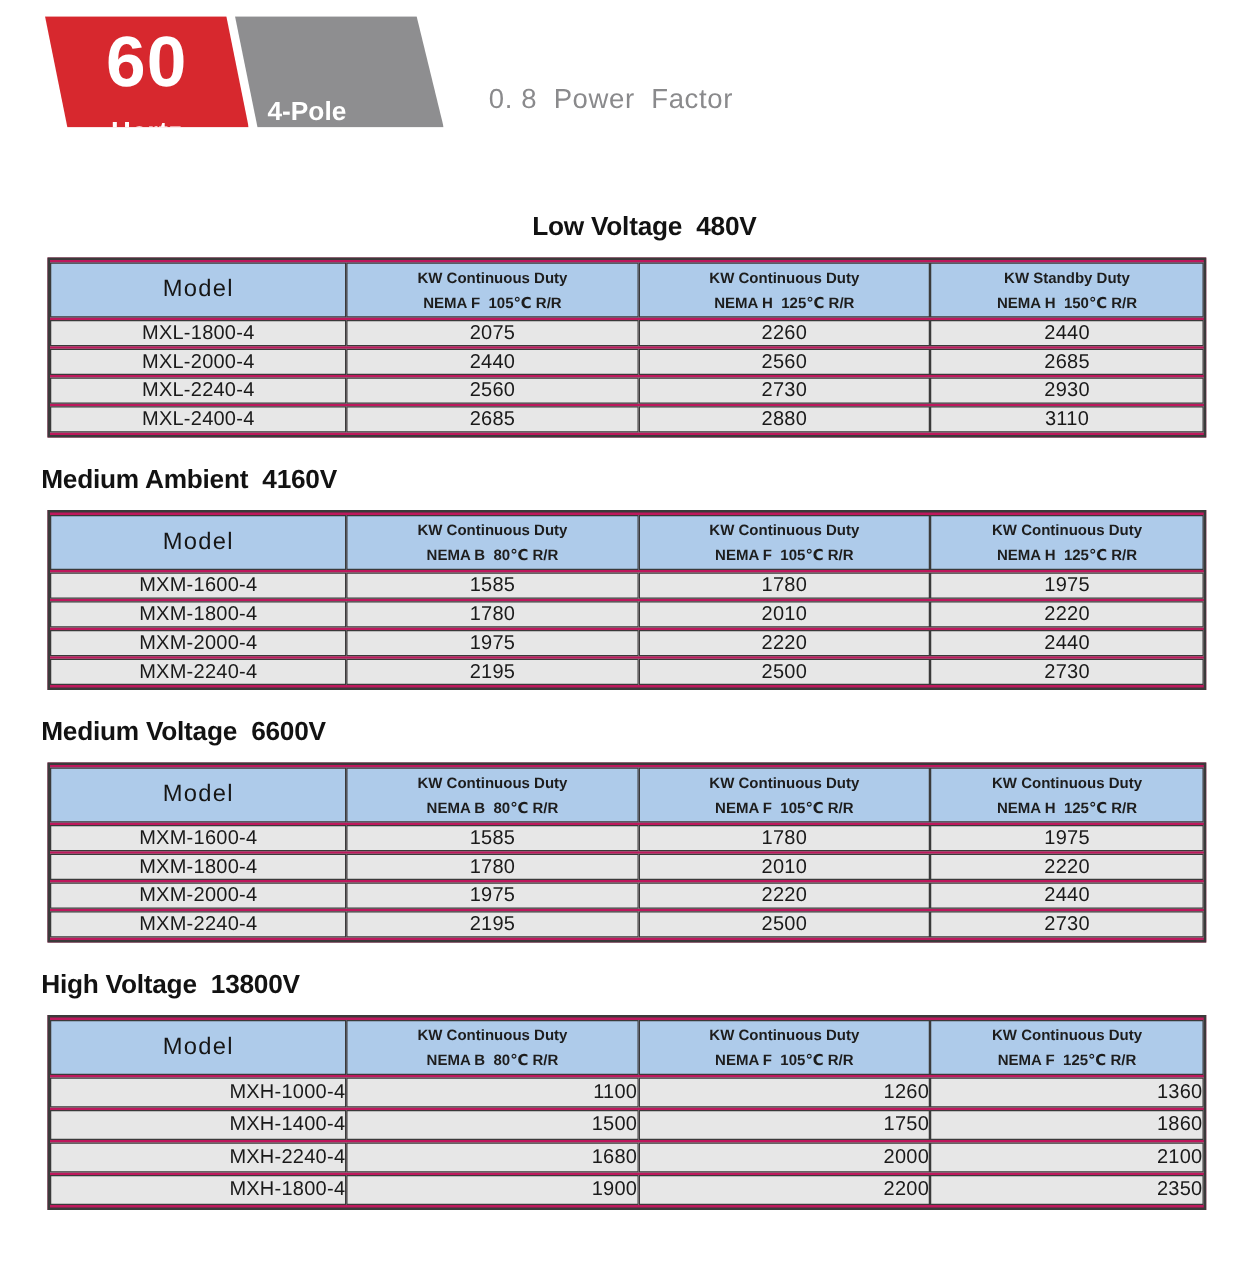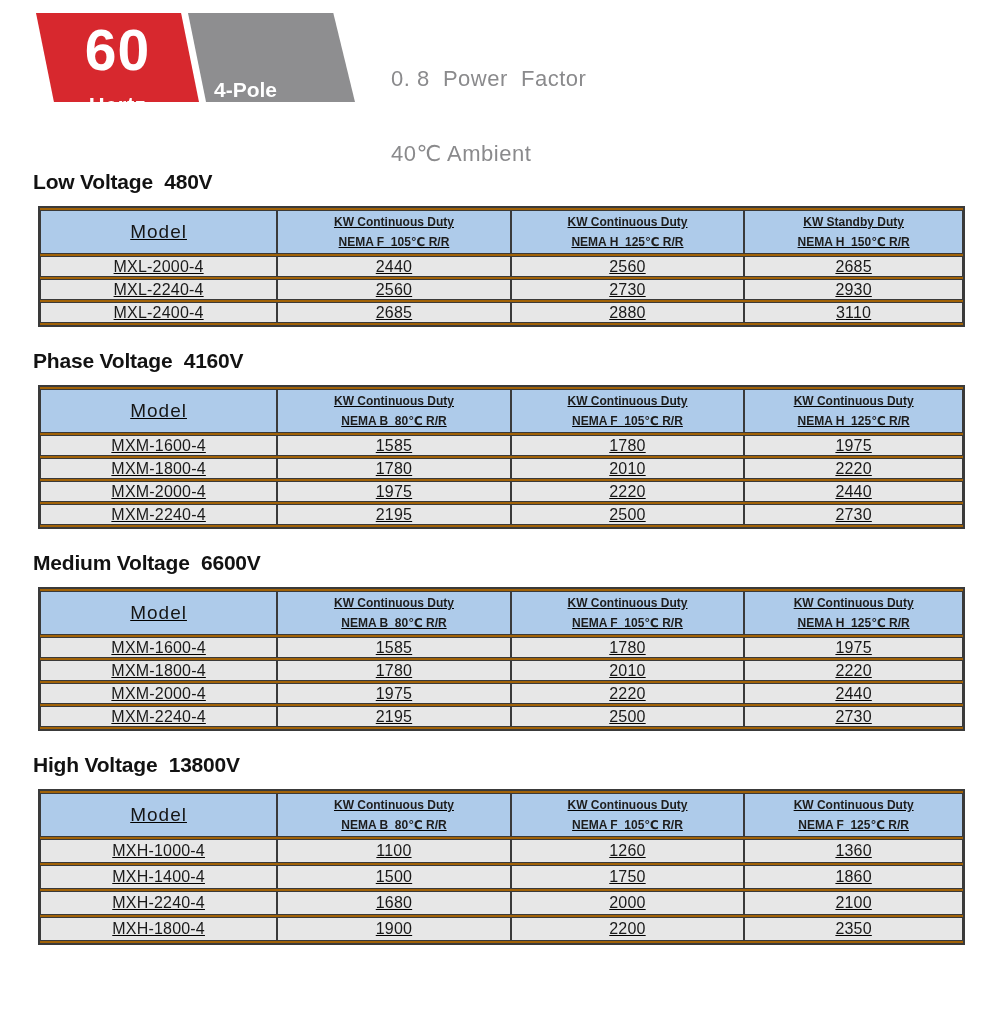--- a/index.html
+++ b/index.html
@@ -43,28 +43,27 @@
     font-size: 22px; line-height: 25px; letter-spacing: 0.5px;
     white-space: pre;
   }
 
   
   .section-title {
     margin: 0 0 12px 33px;
     font-size: 21px; font-weight: bold; color: #121212;
     letter-spacing: -0.2px; white-space: pre; line-height: 24px;
   }
-  .first-title { margin-top: 55px; }
+  .first-title { margin-top: 55px; text-align: center; }
   .next-title { margin-top: 22px; }
 
   .tbl-wrap {
     margin-left: 38px; margin-right: 33px;
     border: 2px solid var(--border_dark, #3a3a3a);
-    background: #a16207;
-    text-decoration: underline;
+    background: #be185d;
   }
   table.spec-table {
     width: 100%; table-layout: fixed;
     border-collapse: separate; border-spacing: 0 2px;
   }
   .col-model  { width: 25.7%; }
   .col-duty   { width: 25.3%; }
   .col-duty3  { width: 25.3%; }
   .col-duty4  { width: 23.7%; }
 
@@ -77,39 +76,38 @@
   .hline { font-size: 12px; line-height: 20px; text-align: center; white-space: pre; }
   .model-head { font-size: 19px; font-weight: normal; letter-spacing: 1px; color:#161616; }
 
   td {
     background: var(--row_gray, #e7e7e7);
     border: 1px solid var(--border_dark, #3a3a3a);
     height: 17px; line-height: 17px; padding: 1px 0;
     text-align: center; vertical-align: middle;
     font-size: 16px; color: #1a1a1a; letter-spacing: 0.2px;
   }
-  .t4 td { height: 20px; line-height: 20px; }
+  .t4 td { height: 20px; line-height: 20px; text-align: right; }
 </style>
 </head>
 <body>
 
 <div class="page">
 
   <div class="badge-row">
     <div class="para para-red">
       <div class="freq-num">60</div>
       <div class="freq-unit">Hertz</div>
     </div>
     <div class="para para-gray">
       <div>4-Pole</div>
       <div class="pole-line2">Three Phase</div>
     </div>
     <div class="specs">
       <div>0. 8  Power  Factor</div>
-      <div>40℃ Ambient</div>
     </div>
   </div>
 
   <h2 class="section-title first-title">Low Voltage  480V</h2>
   <div class="tbl-wrap">
     <table class="spec-table">
       <colgroup>
           <col class="col-model">
           <col class="col-duty">
           <col class="col-duty3">
@@ -129,20 +127,26 @@
             <div class="hline">NEMA H  125℃ R/R</div>
           </th>
           <th>
             <div class="hline">KW Standby Duty</div>
             <div class="hline">NEMA H  150℃ R/R</div>
           </th>
         </tr>
       </thead>
       <tbody>
         <tr>
+          <td>MXL-1800-4</td>
+          <td>2075</td>
+          <td>2260</td>
+          <td>2440</td>
+        </tr>
+        <tr>
           <td>MXL-2000-4</td>
           <td>2440</td>
           <td>2560</td>
           <td>2685</td>
         </tr>
         <tr>
           <td>MXL-2240-4</td>
           <td>2560</td>
           <td>2730</td>
           <td>2930</td>
@@ -150,21 +154,21 @@
         <tr>
           <td>MXL-2400-4</td>
           <td>2685</td>
           <td>2880</td>
           <td>3110</td>
         </tr>
       </tbody>
     </table>
   </div>
 
-  <h2 class="section-title next-title">Phase Voltage  4160V</h2>
+  <h2 class="section-title next-title">Medium Ambient  4160V</h2>
   <div class="tbl-wrap">
     <table class="spec-table">
       <colgroup>
           <col class="col-model">
           <col class="col-duty">
           <col class="col-duty3">
           <col class="col-duty4">
         </colgroup>
       <thead>
         <tr>

